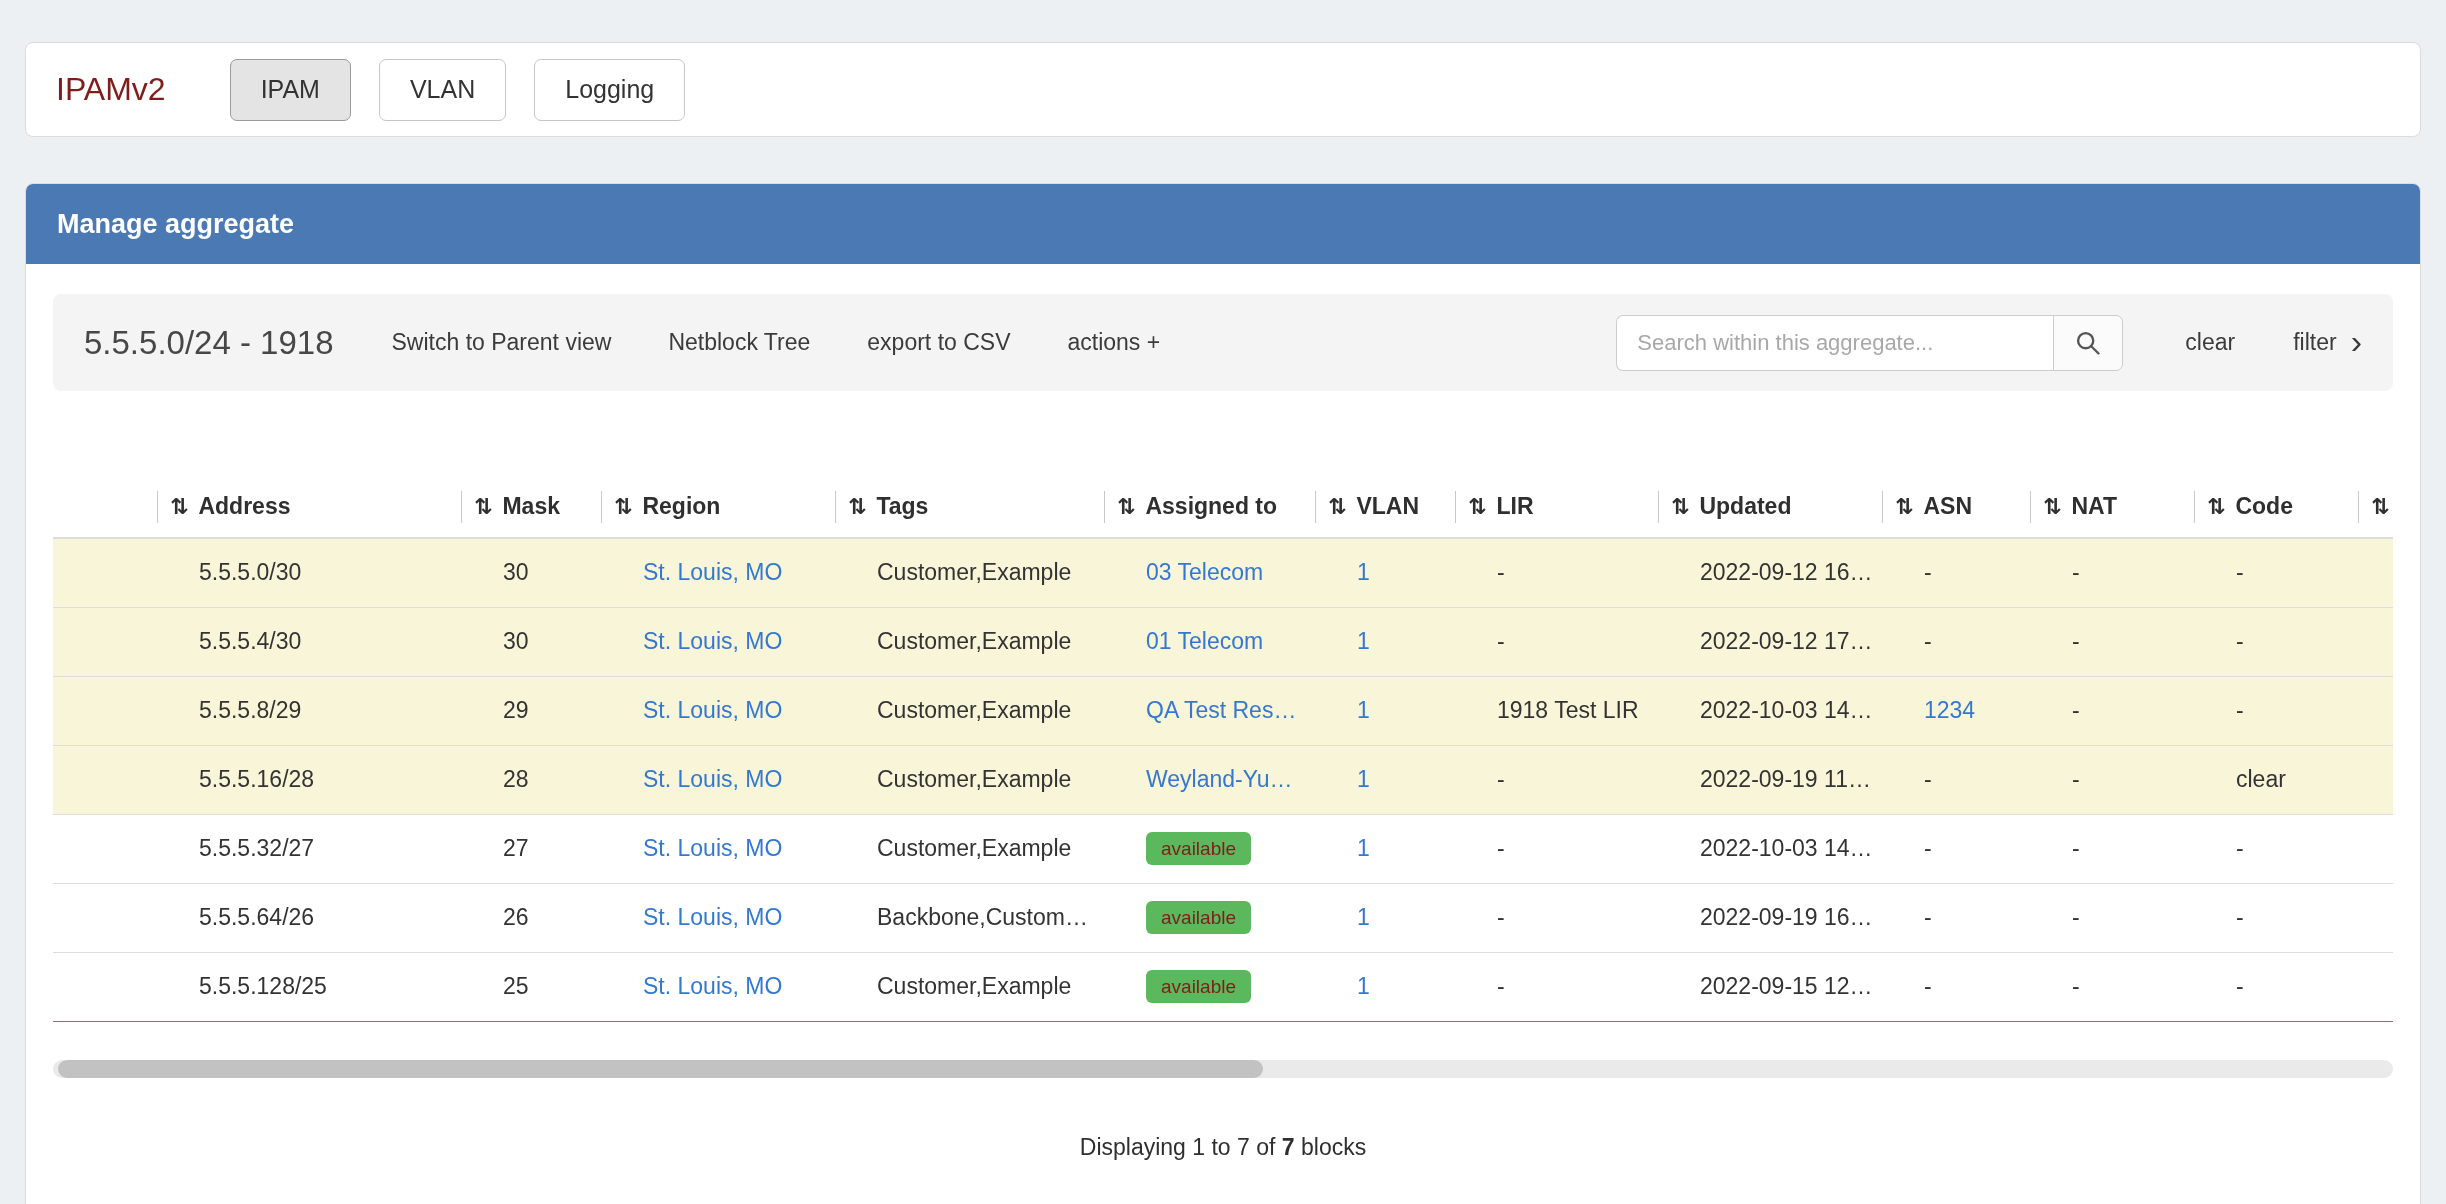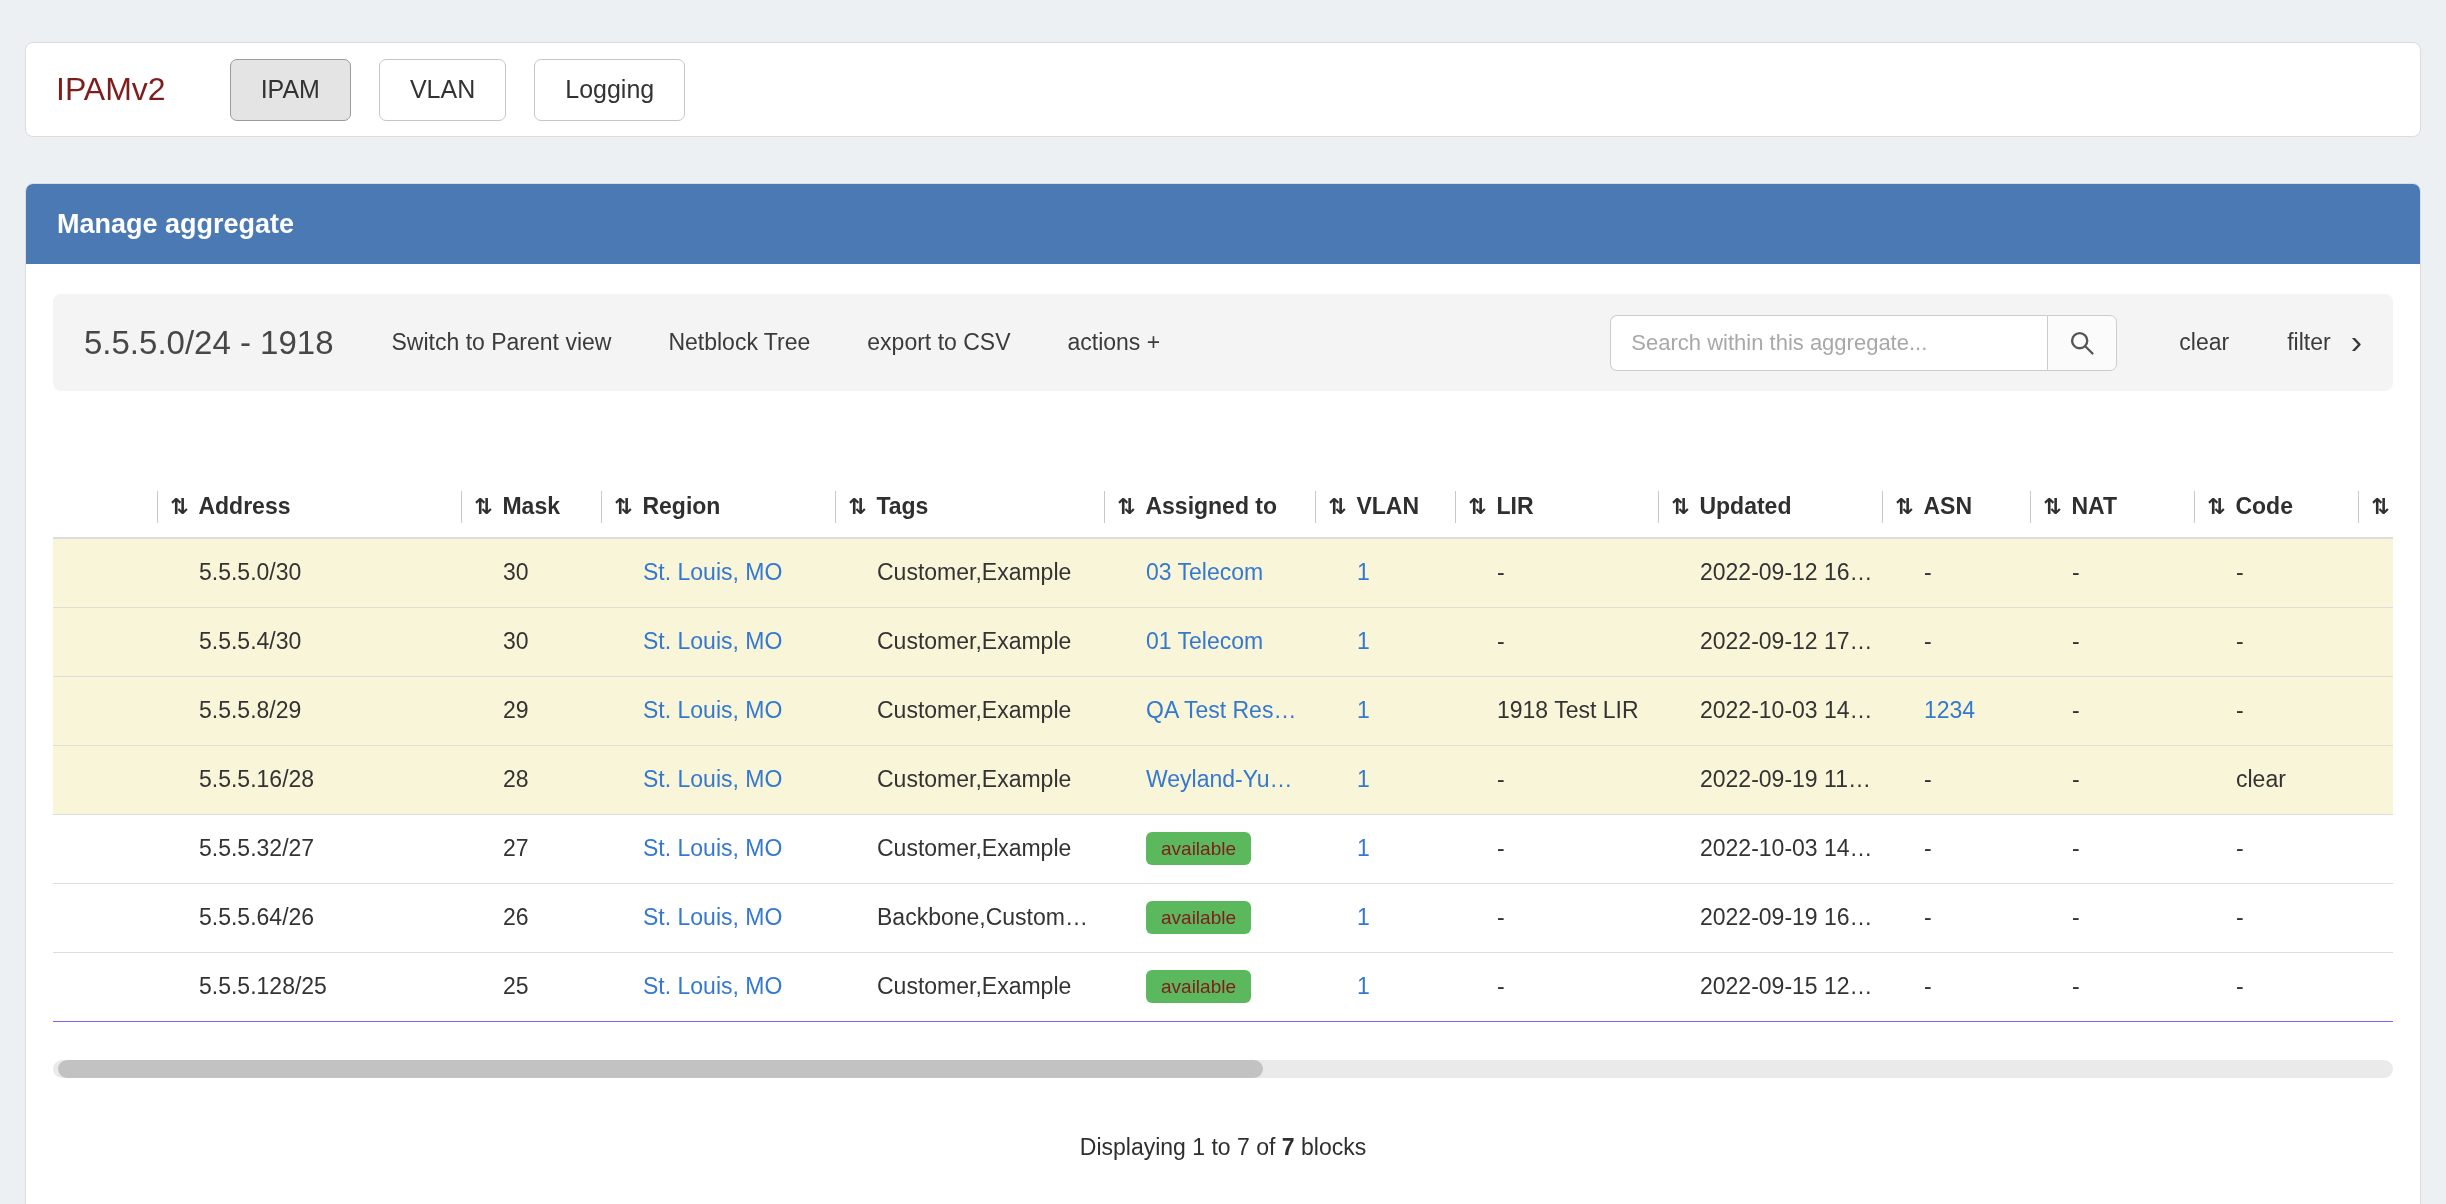--- a/index.html
+++ b/index.html
@@ -45,21 +45,21 @@
     width:437px; height:56px; border:1px solid #ccc; border-right:none;
     border-radius:7px 0 0 7px; padding:0 20px; font-size:22px;
     font-family:inherit; color:#333; background:#fff; outline:none;
   }
   .search-input::placeholder { color:#a8a8a8; }
   .search-btn {
     width:70px; height:56px; border:1px solid #ccc; border-radius:0 7px 7px 0;
     background:#fbfbfb; display:flex; align-items:center; justify-content:center; cursor:pointer;
   }
   .clear-link { margin-left:62px; margin-right:0; }
-  .filter-link { margin-left:58px; margin-right:0; display:inline-flex; align-items:center; gap:20px; }
+  .filter-link { margin-left:58px; margin-right:0; display:inline-flex; align-items:center; gap:14px; }
   .chevron { font-size:34px; line-height:1; color:#3b3b3b; position:relative; top:-2px; }
 
   
   .table-wrap { margin-top:85px; overflow:hidden; width:100%; }
   table { border-collapse:collapse; table-layout:fixed; width:2385px; }
   th { height:62px; border-bottom:2px solid #ddd; text-align:left; padding:0; vertical-align:middle; }
   .th-inner {
     display:flex; align-items:center; gap:10px; height:32px;
     border-left:1px solid #c9c9c9; padding-left:12px;
     font-size:23px; font-weight:bold; color:#2f2f2f; white-space:nowrap;

